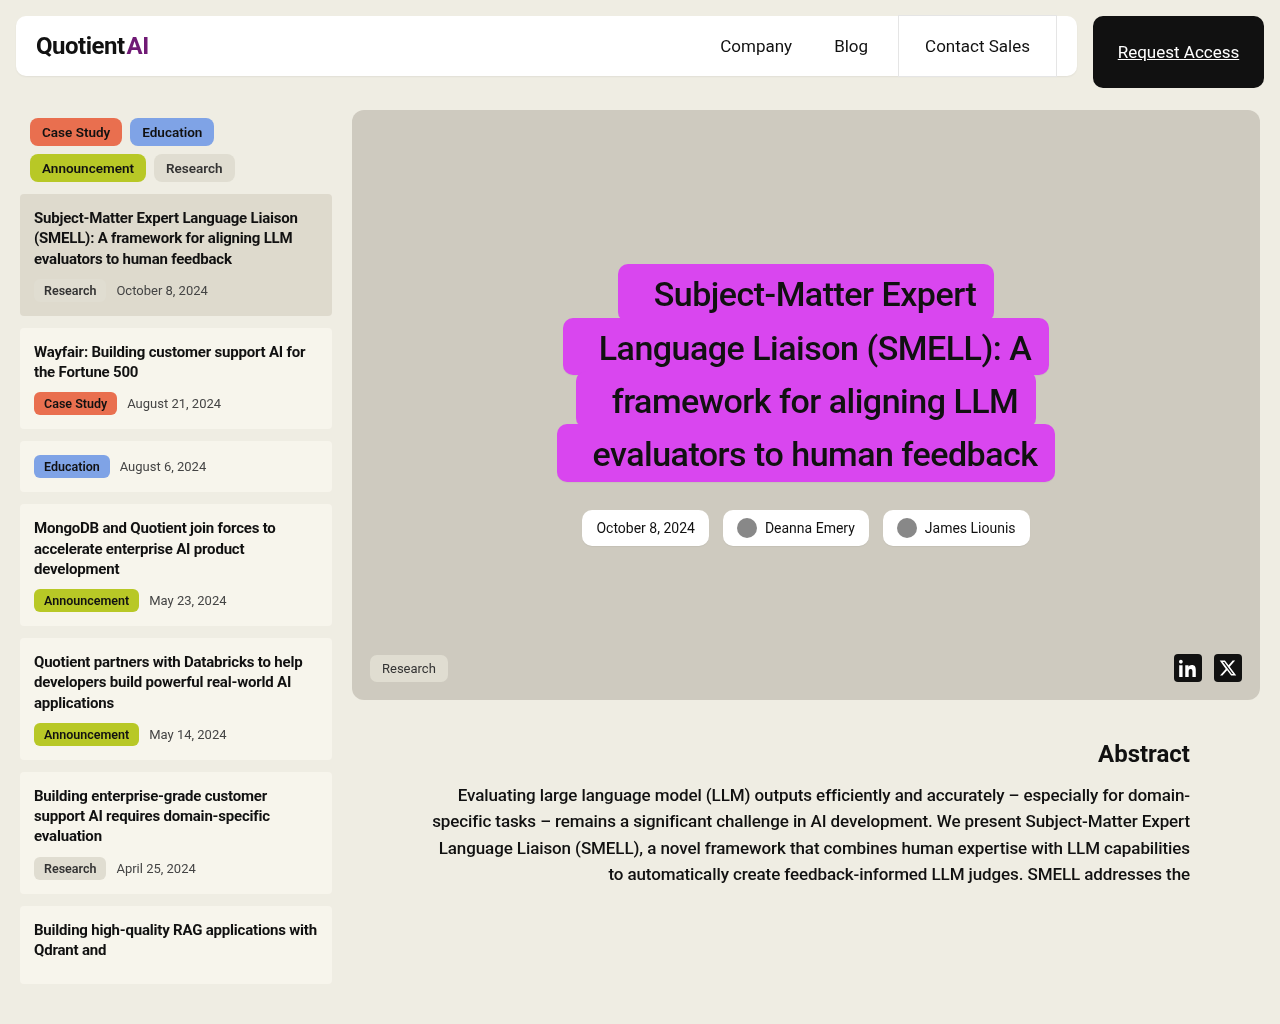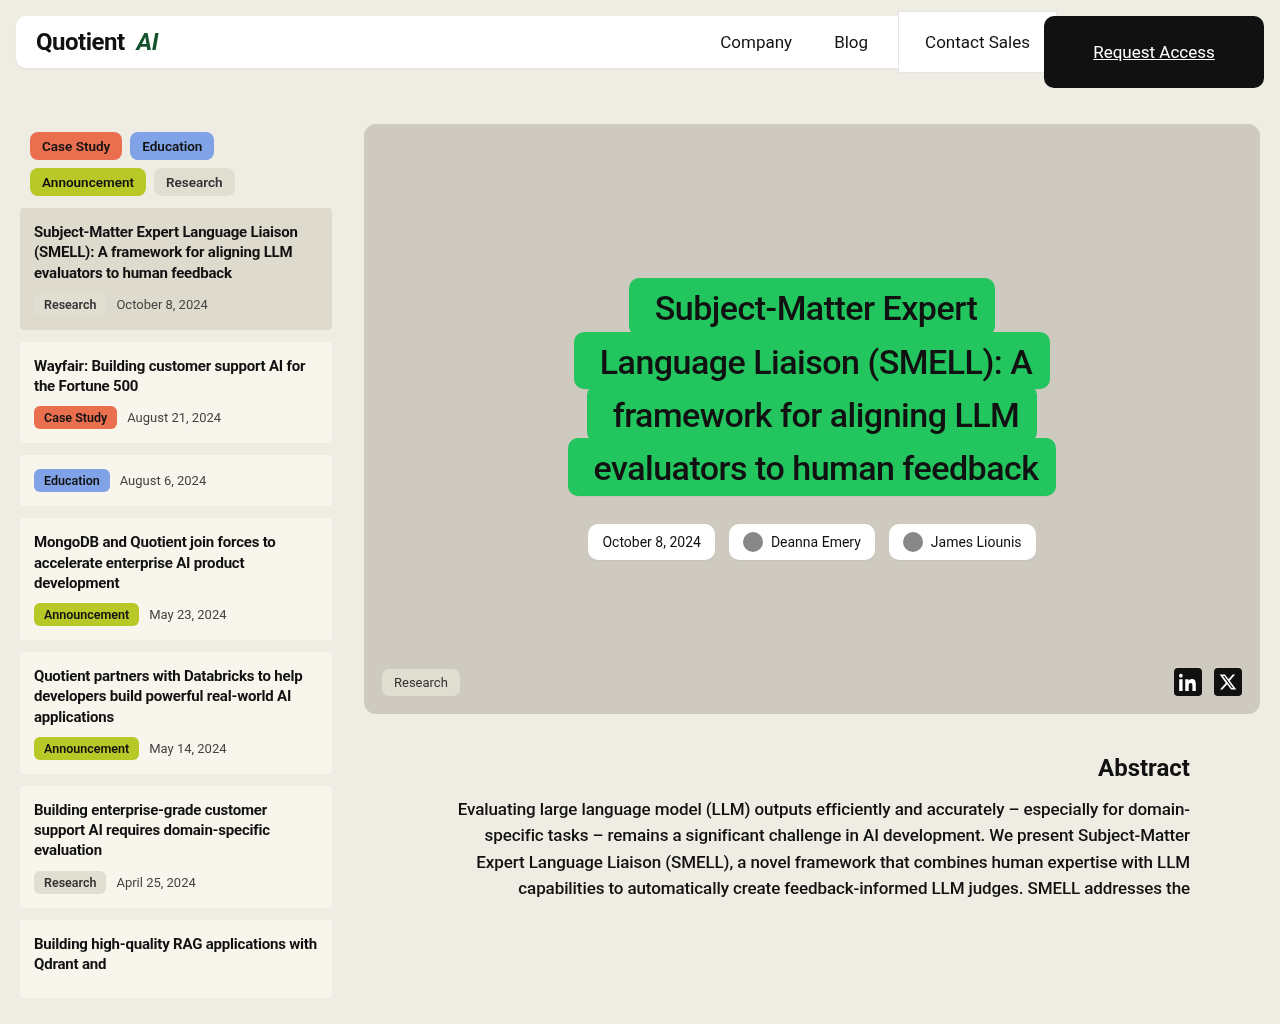--- a/index.html
+++ b/index.html
@@ -1,28 +1,28 @@
 <!DOCTYPE html>
 <html><head>
 <meta charset="utf-8">
 <style>
 * { margin: 0; padding: 0; box-sizing: border-box; font-family: -apple-system, BlinkMacSystemFont, "Segoe UI", Roboto, Helvetica, Arial, sans-serif; }
 html, body { width: 100%; height: 100%; background: #efede3; color: #111; overflow: hidden; }
 
 
-.header { position: fixed; top: 16px; left: 16px; right: 203px; height: 52px; background: #fff; border-radius: 10px; display: flex; align-items: center; justify-content: space-between; padding: 4px 20px; box-shadow: 0 1px 2px rgba(0,0,0,0.06); }
+.header { position: fixed; top: 16px; left: 16px; right: 203px; height: 60px; background: #fff; border-radius: 10px; display: flex; align-items: center; justify-content: space-between; padding: 4px 20px; box-shadow: 0 1px 2px rgba(0,0,0,0.06); }
 .logo { display: flex; align-items: baseline; font-weight: 700; font-size: 24px; letter-spacing: -0.5px; }
-.logo .ai { color: #14532d; margin-left: 12px; font-style: italic; }
+.logo .ai { color: #701a75; margin-left: 2px; }
 .nav { display: flex; align-items: center; gap: 18px; }
 .nav a.link { text-decoration: none; color: #111; font-size: 17px; padding: 8px 12px; border-radius: 8px; }
 .nav a.contact { background: #fff; border: 1px solid #e5e5e5; padding: 20px 26px; border-radius: 0; font-size: 17px; }
-.request-btn { position: fixed; top: 16px; right: 16px; height: 72px; width: 220px; display: flex; align-items: center; justify-content: center; background: #111; color: #fff; border-radius: 10px; font-size: 17px; margin-left: 28px; }
+.request-btn { position: fixed; top: 16px; right: 16px; height: 72px; width: 171px; display: flex; align-items: center; justify-content: center; background: #111; color: #fff; border-radius: 10px; font-size: 17px; margin-left: 28px; }
 
 
-.page { position: absolute; top: 110px; bottom: 0; left: 16px; right: 16px; display: flex; gap: 28px; margin-top: 14px; }
+.page { position: absolute; top: 110px; bottom: 0; left: 16px; right: 16px; display: flex; gap: 16px; }
 .sidebar { width: 320px; min-width: 320px; background: transparent; display: flex; flex-direction: column; gap: 12px; overflow: hidden; }
 .filters { display: flex; flex-wrap: wrap; gap: 8px; padding: 8px 4px 0 14px; }
 .pill { font-size: 13.5px; font-weight: 600; padding: 6px 12px; border-radius: 8px; }
 .pill.case-study { background: #e96f4f; color: #111; }
 .pill.education  { background: #7fa3e6; color: #111; }
 .pill.announce   { background: #b8c826; color: #111; }
 .pill.research   { background: #e0ddd1; color: #333; }
 .pill.small { font-size: 12.5px; padding: 4px 10px; border-radius: 6px; }
 
 .list { flex: 1 1 auto; overflow-y: auto; padding: 0 4px 12px 4px; display: flex; flex-direction: column; gap: 12px; }
@@ -31,21 +31,21 @@
 .card { background: #f7f5ec; border-radius: 4px; padding: 14px 14px 14px 14px; cursor: pointer; }
 .card.selected { background: #dedacd; }
 .card-title { font-size: 15px; font-weight: 700; line-height: 1.35; margin-bottom: 10px; letter-spacing: -0.2px; }
 .card-meta { display: flex; align-items: center; gap: 10px; }
 .card-date { font-size: 13px; color: #444; }
 
 
 .main { flex: 1 1 auto; overflow-y: auto; padding-right: 4px; }
 .hero { position: relative; width: 100%; height: 590px; background: #cecabf; border-radius: 12px; display: flex; flex-direction: column; align-items: center; justify-content: center; padding: 20px; }
 .hero-title-wrap { text-align: center; }
-.hero-title-line { display: inline-block; background: #22c55e; border-radius: 10px; padding: 6px 18px 2px 26px; margin: 0 0 -4px 0; box-shadow: 0 1px 1px rgba(0,0,0,0.04); }
+.hero-title-line { display: inline-block; background: #d946ef; border-radius: 10px; padding: 6px 18px 2px 36px; margin: 0 0 -4px 0; box-shadow: 0 1px 1px rgba(0,0,0,0.04); }
 .hero-title { font-size: 34px; font-weight: 500; line-height: 1.45; letter-spacing: -0.5px; text-align: center; }
 .hero-meta { margin-top: 32px; display: flex; gap: 14px; flex-wrap: wrap; justify-content: center; }
 .chip { background: #fff; border-radius: 10px; padding: 8px 14px; display: flex; align-items: center; gap: 8px; font-size: 14px; box-shadow: 0 1px 1px rgba(0,0,0,0.05); }
 .avatar { width: 20px; height: 20px; border-radius: 50%; background: #888; display: inline-block; }
 .hero-footer { position: absolute; left: 18px; right: 18px; bottom: 18px; display: flex; align-items: center; justify-content: space-between; }
 .badge { background: #e0ddd1; color: #333; font-size: 13px; padding: 6px 12px; border-radius: 7px; }
 .share { display: flex; gap: 12px; }
 .share .icon-box { width: 28px; height: 28px; background: #111; border-radius: 4px; display: flex; align-items: center; justify-content: center; }
 .share svg { fill: #fff; width: 18px; height: 18px; }
 

